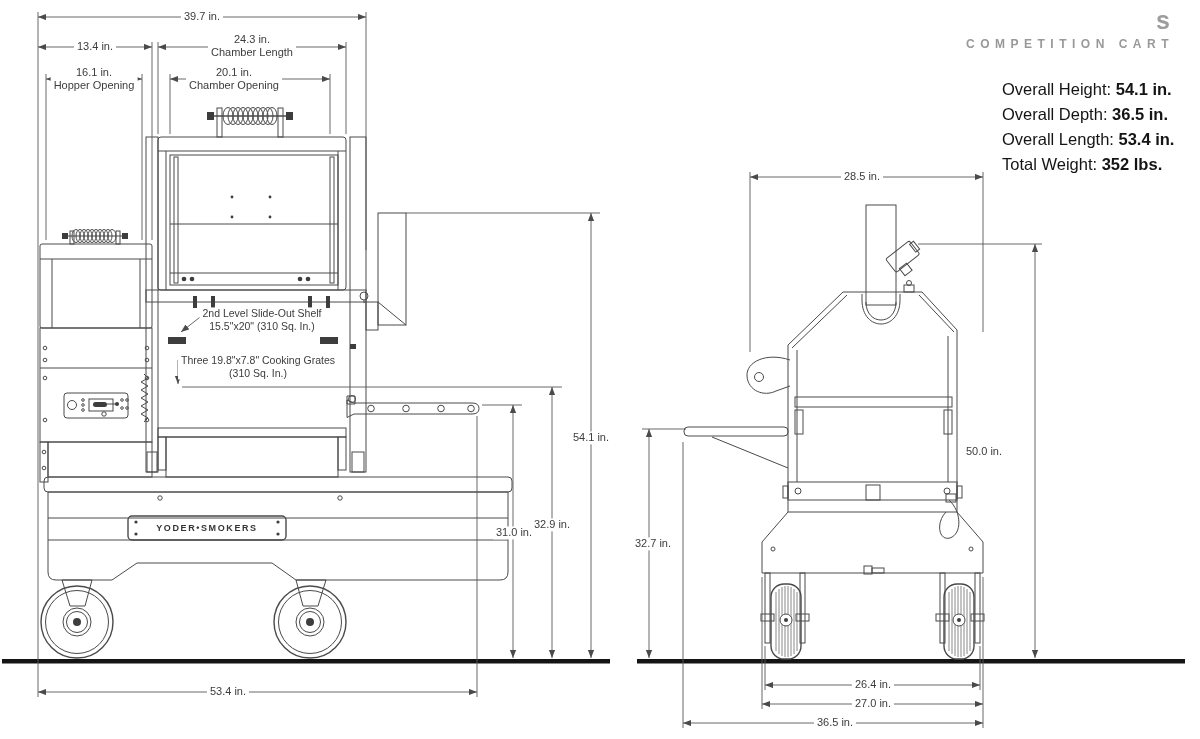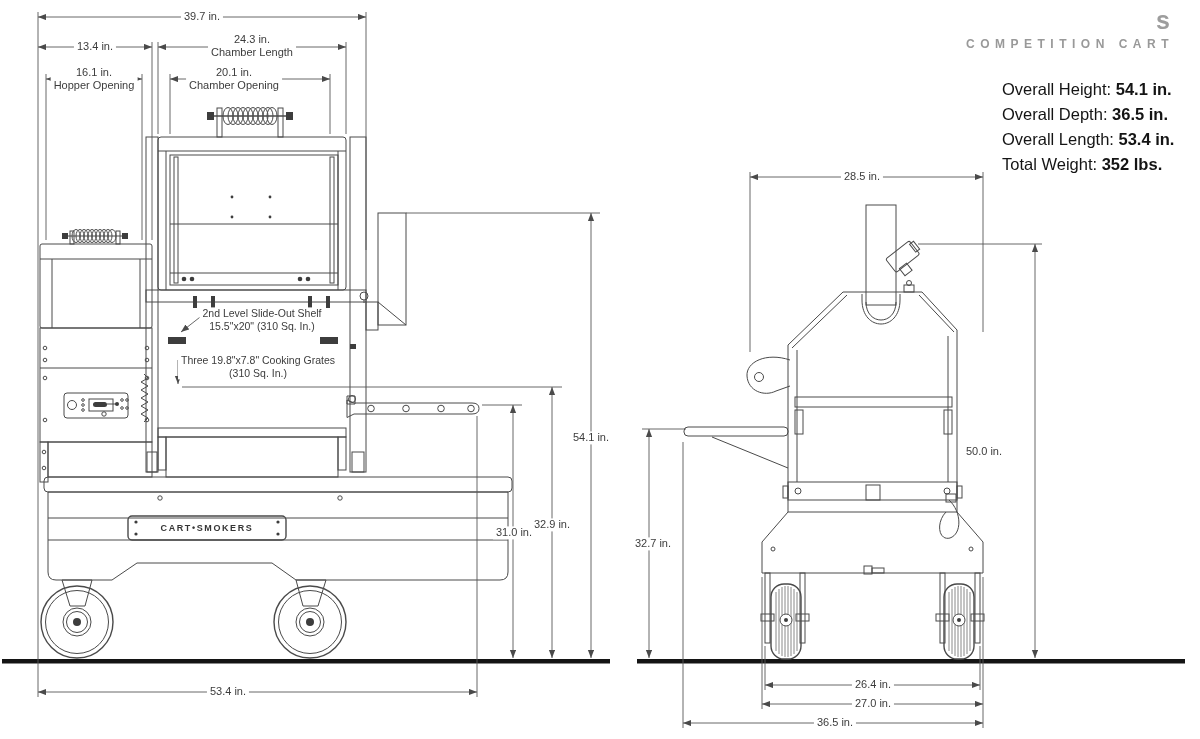--- a/index.html
+++ b/index.html
@@ -379,21 +379,21 @@
 
 <div class="dimlabel note" style="left:262px;top:320px;">
   <div>2nd Level Slide-Out Shelf</div>
   <div>15.5"x20" (310 Sq. In.)</div>
 </div>
 <div class="dimlabel note" style="left:258px;top:367px;">
   <div>Three 19.8"x7.8" Cooking Grates</div>
   <div>(310 Sq. In.)</div>
 </div>
 
-<div class="plate" style="left:207px;top:528px;">CART•SMOKERS</div>
+<div class="plate" style="left:207px;top:528px;">YODER•SMOKERS</div>
 
 <div class="dimlabel" style="left:862px;top:177px;">28.5 in.</div>
 <div class="dimlabel" style="left:984px;top:452px;">50.0 in.</div>
 <div class="dimlabel" style="left:653px;top:544px;">32.7 in.</div>
 <div class="dimlabel" style="left:873px;top:685px;">26.4 in.</div>
 <div class="dimlabel" style="left:873px;top:704px;">27.0 in.</div>
 <div class="dimlabel" style="left:835px;top:723px;">36.5 in.</div>
 
 <div class="brand">
   <div class="brand-row">

